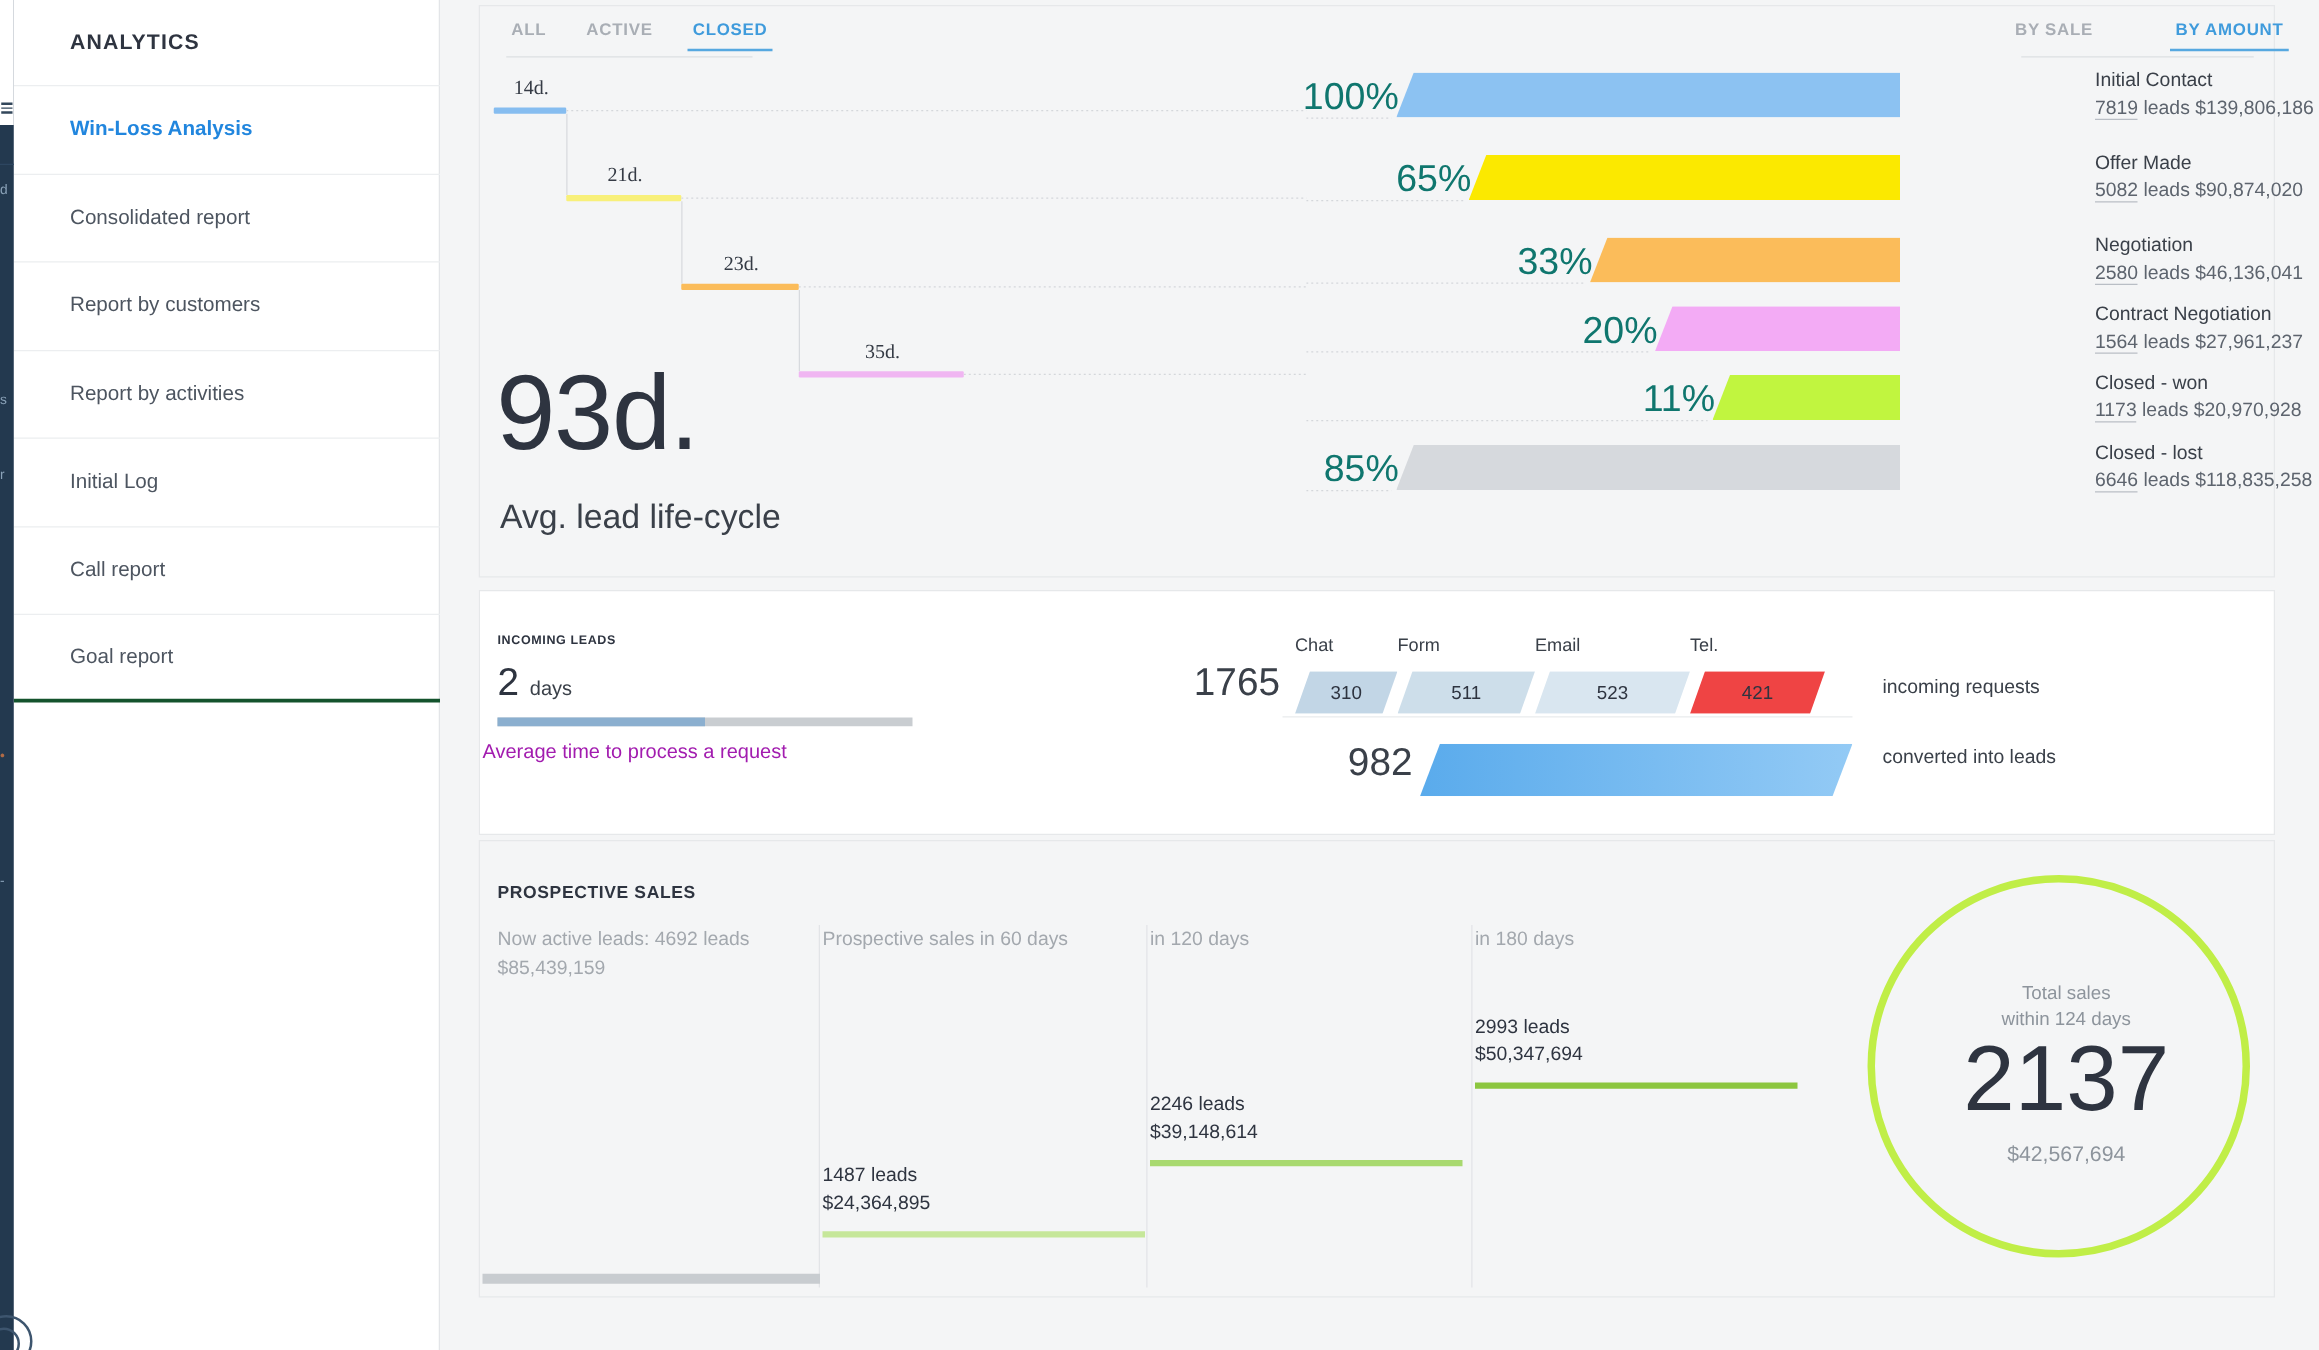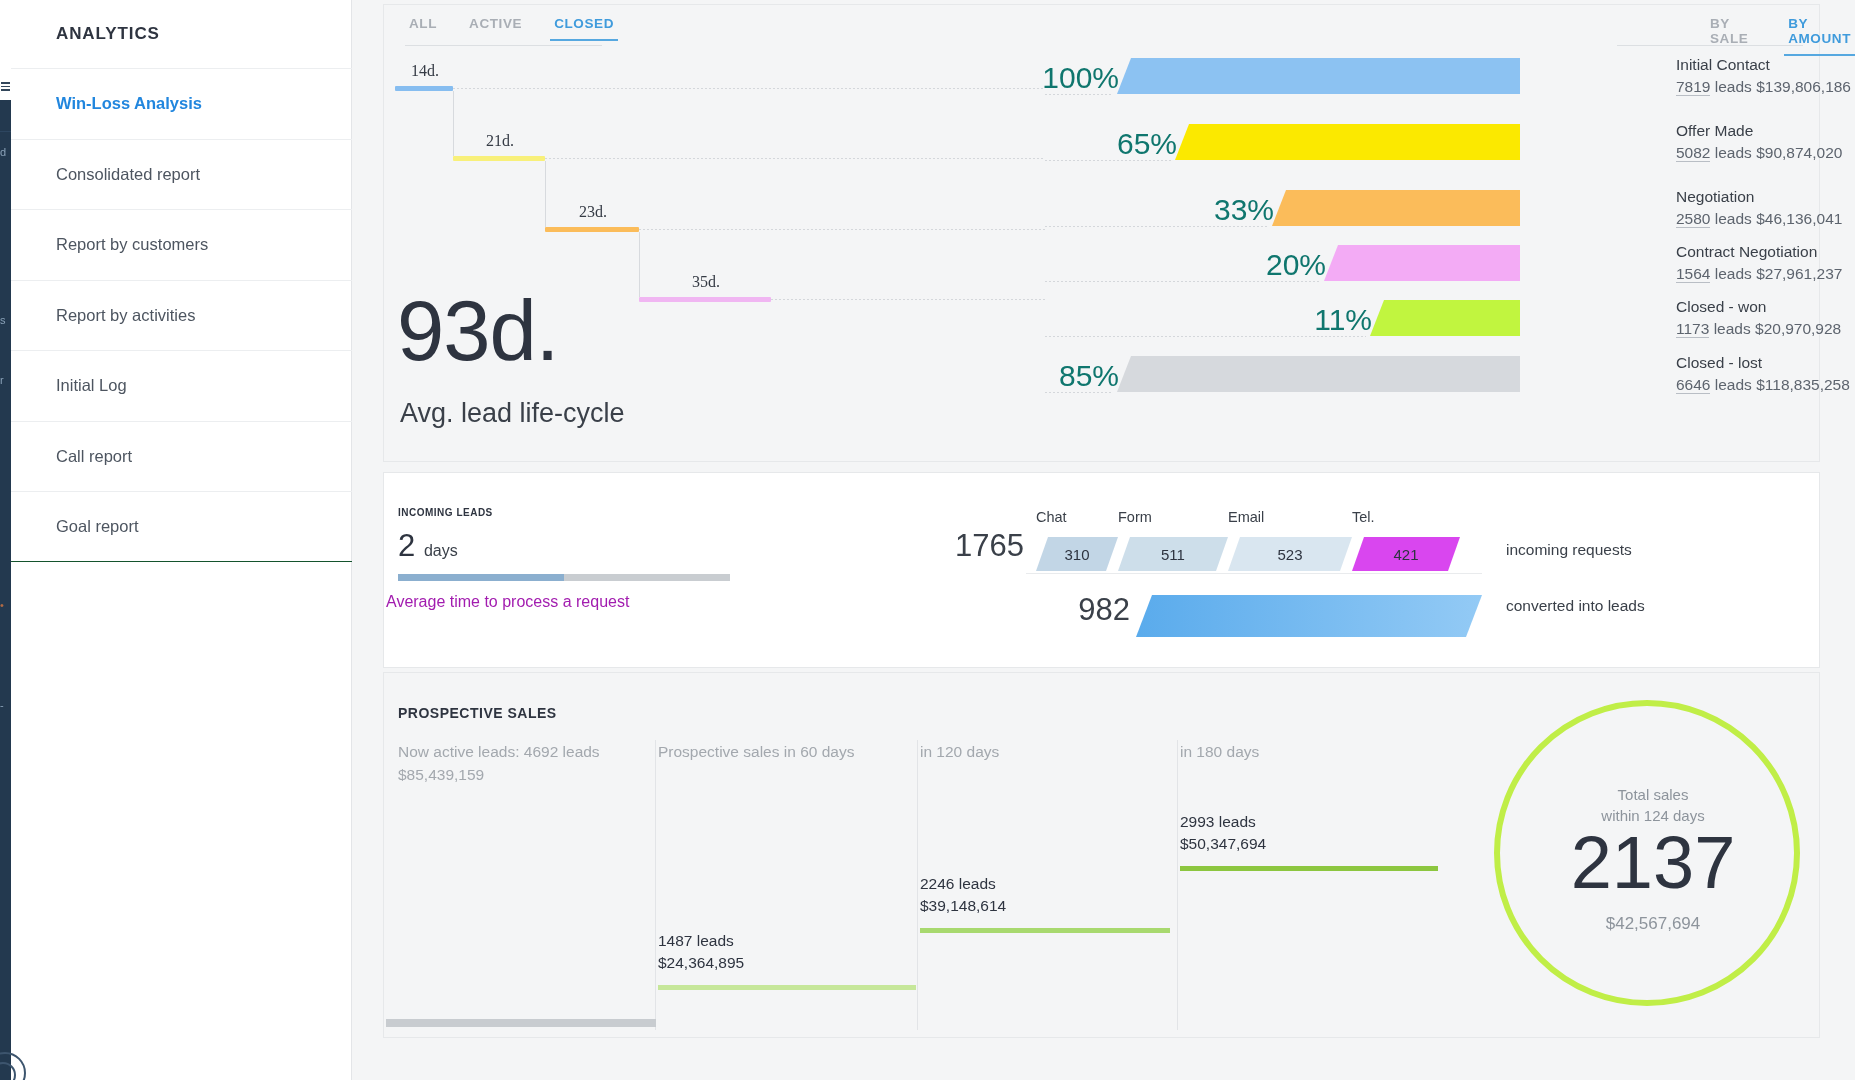--- a/index.html
+++ b/index.html
@@ -51,35 +51,35 @@
     font-size:17px; font-weight:bold; letter-spacing:.9px;
     color:#2e3440;
   }
   .side-list{ position:absolute; left:0; top:68px; width:341px; }
   .side-item{
     position:relative; height:70.5px; border-top:1px solid #eceef0;
     display:flex; align-items:center; padding-left:45px;
     font-size:16.5px; color:#4d5560; cursor:pointer;
   }
   .side-item.active{ color:#2186de; font-weight:bold; }
-  .side-item:last-child{ border-bottom:1px solid #14532d; }
+  .side-item:last-child{ border-bottom:3px solid #14532d; }
 
   
   .card{
     position:absolute; background:#f4f5f6;
     border:1px solid #e6e8ea;
   }
   #card-funnel{ left:383px; top:4px; width:1437px; height:458px; }
   #card-incoming{ left:383px; top:472px; width:1437px; height:196px; background:#ffffff; }
   #card-prospective{ left:383px; top:672px; width:1437px; height:366px; }
 
   
   .tabs{ position:absolute; display:flex; align-items:flex-end; }
   #tabs-left{ left:405px; top:16px; }
-  #tabs-right{ left:1680px; top:16px; }
+  #tabs-right{ left:1582px; top:16px;gap:32px; }
   .tab{
     font-size:13.5px; letter-spacing:.6px; color:#a9aeb5;
     padding:0 4px 8px 4px; margin-right:24px; cursor:pointer;
     border-bottom:2px solid transparent; font-weight:600;
   }
   #tabs-right .tab{ margin-right:0; margin-left:26px; }
   .tab.sel{ color:#3f9bdc; border-bottom-color:#56a8e0; }
   .tabrule{
     position:absolute; height:1px; background:#dcdfe2;
   }
@@ -374,21 +374,21 @@
   <div class="chan-wrap">
       <div class="chan-seg" style="left: 0px; width: 82px; background: rgb(194, 214, 230);">
         <span>310</span>
       </div>
       <div class="chan-seg" style="left: 82px; width: 110px; background: rgb(205, 222, 234);">
         <span>511</span>
       </div>
       <div class="chan-seg" style="left: 192px; width: 124px; background: rgb(217, 230, 240);">
         <span>523</span>
       </div>
-      <div class="chan-seg" style="left: 316px; width: 108px; background: #d946ef;">
+      <div class="chan-seg" style="left: 316px; width: 108px; background: #ef4444;">
         <span>421</span>
       </div>
     </div>
 
   <div class="conv-total">982</div>
   <div class="conv-bar"></div>
 
   <div class="inc-right" style="top:541px;">incoming requests</div>
   <div class="inc-right" style="top:597px;">converted into leads</div>
 

